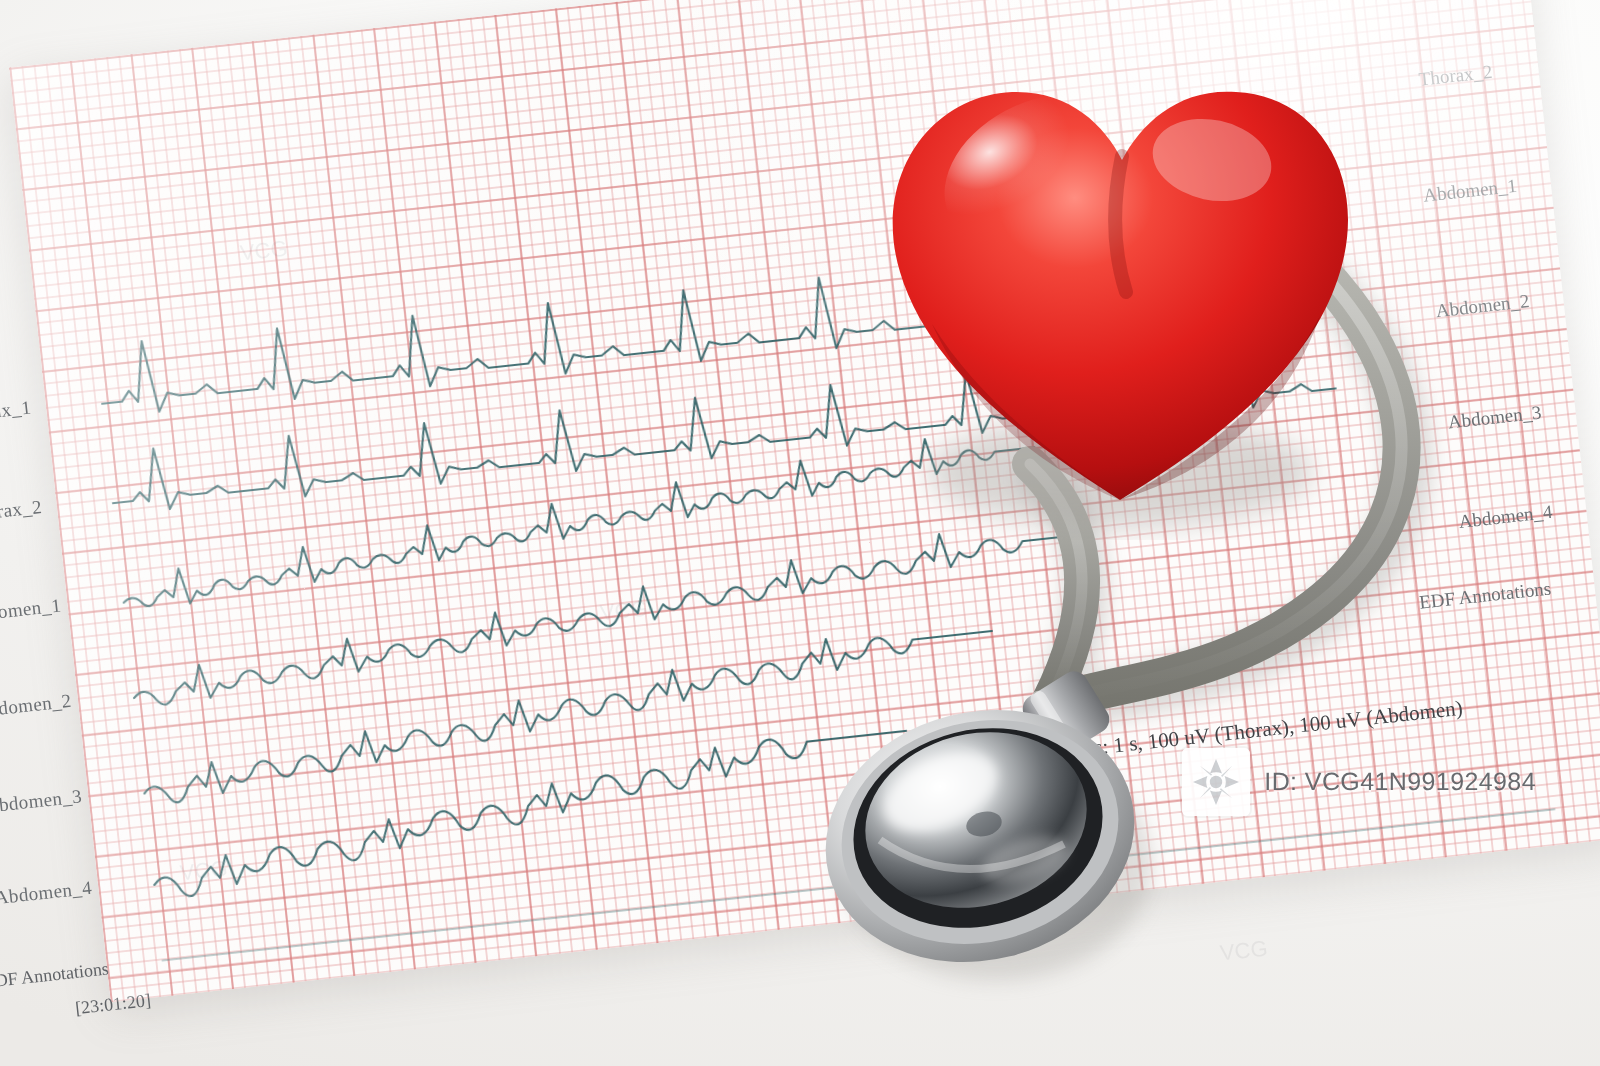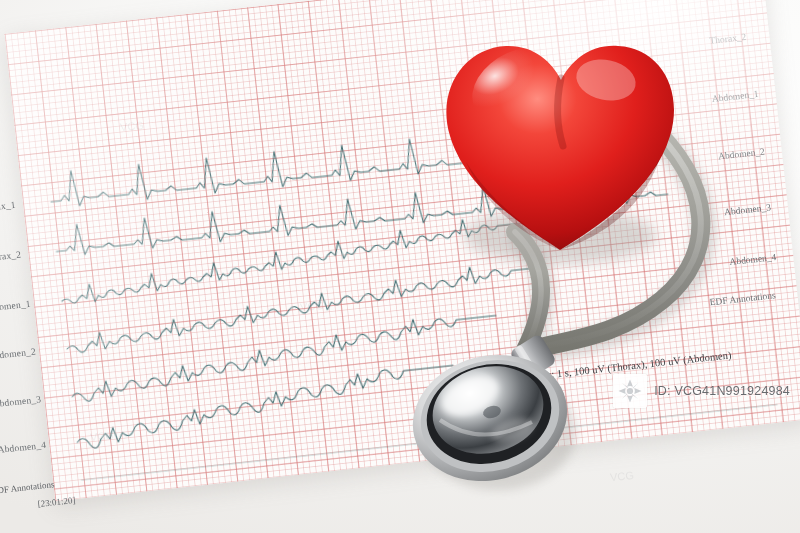--- a/index.html
+++ b/index.html
@@ -112,21 +112,21 @@
     position: absolute;
     left: 430px;
     top: 14px;
     width: 260px;
     height: 256px;
   }
 
   
   .wm {
     position: absolute;
-    right: 10px;
+    right: 32px;
     top: 374px;
     display: flex;
     align-items: center;
     gap: 7px;
     opacity: .92;
   }
   .wm-badge {
     width: 34px; height: 34px;
     border-radius: 3px;
     background: #ffffff;

